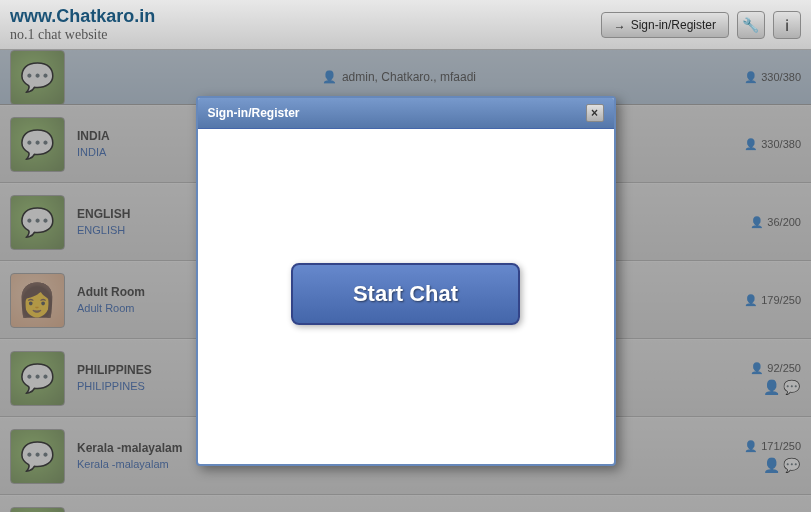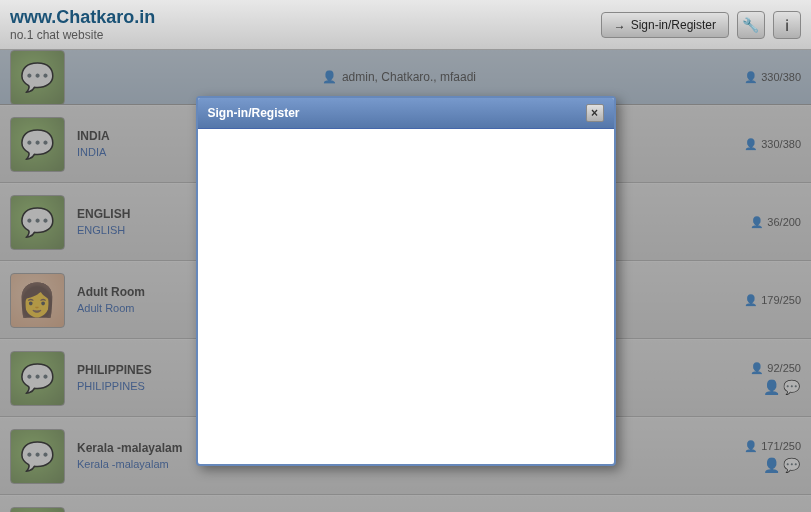--- a/index.html
+++ b/index.html
@@ -25,22 +25,23 @@
     .logo-area {
       display: flex;
       flex-direction: column;
     }
     .logo-main {
       font-size: 18px;
       font-weight: bold;
       color: #1a5276;
     }
     .logo-sub {
-      font-size: 12px;
+      font-size: 14px;
       color: #555;
+      font-family: Liberation Serif, serif;
     }
     .header-right {
       display: flex;
       align-items: center;
       gap: 8px;
     }
     .sign-in-btn {
       background: linear-gradient(to bottom, #e0e0e0, #b0b0b0);
       border: 1px solid #888;
       border-radius: 4px;
@@ -382,17 +383,20 @@
 
   </div>
       </div>
 
     <div class="modal-overlay">
       <div class="modal">
         <div class="modal-header">
           <span class="modal-title">Sign-in/Register</span>
           <div class="modal-close">×</div>
         </div>
+        <div class="modal-body">
+          <button class="start-chat-btn">Start Chat</button>
+        </div>
       </div>
     </div>
 
   </div>
 </div>
 
 </body></html>

